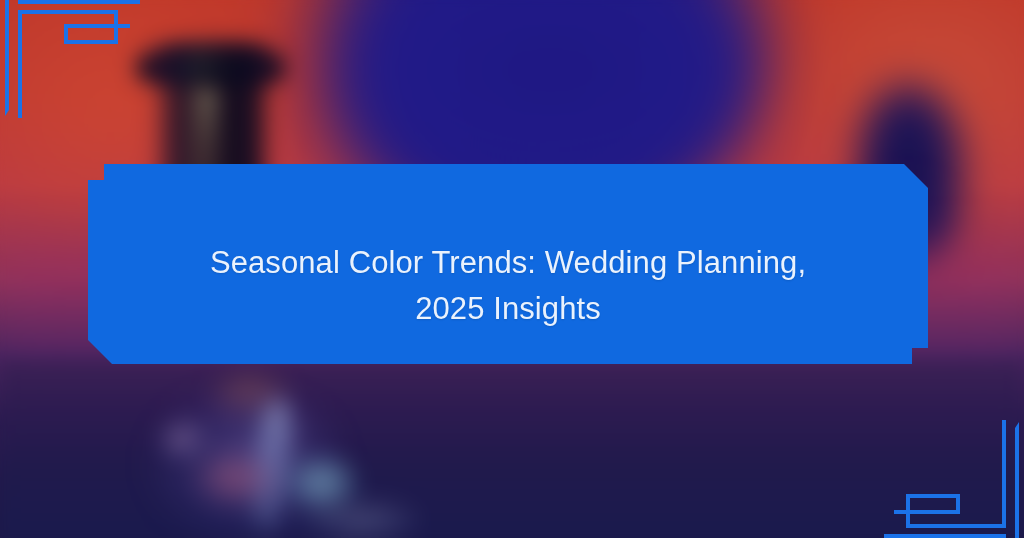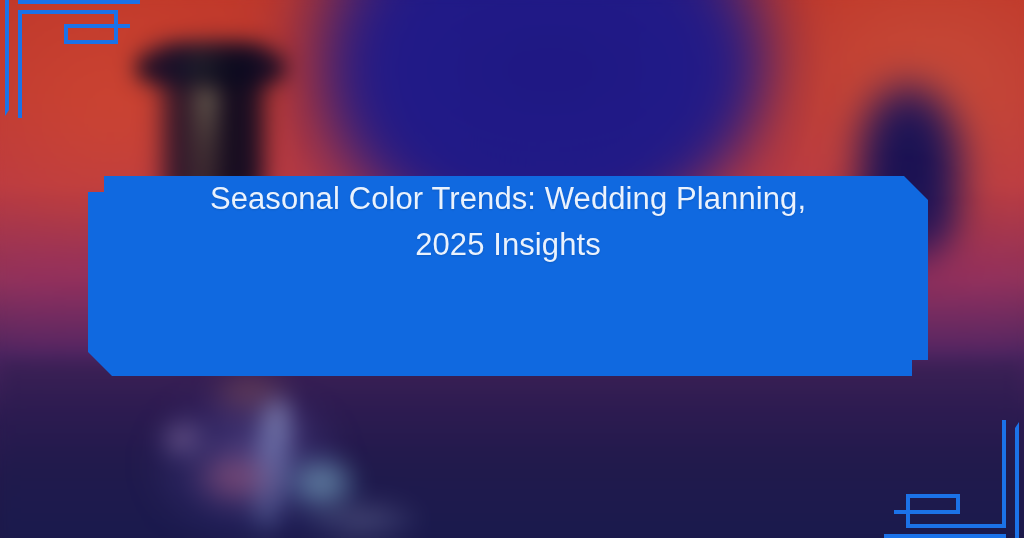--- a/index.html
+++ b/index.html
@@ -208,25 +208,26 @@
     position:absolute;
     width:140px; height:140px;
   }
   .corner-tl { left:0; top:0; }
   .corner-br { right:0; bottom:0; transform:rotate(180deg); }
 
   
   .banner {
     position:absolute;
     left:88px;
-    top:176px;
+    top:164px;
     width:840px;
     height:244px;
     background:#1069e0;
     display:flex;
+    align-items:center;
     justify-content:center;
     border-radius:14px 22px 22px 22px;
     
     clip-path:polygon(
       0px 16px,
       16px 16px,
       16px 0px,
       816px 0px,
       840px 24px,
       840px 184px,

